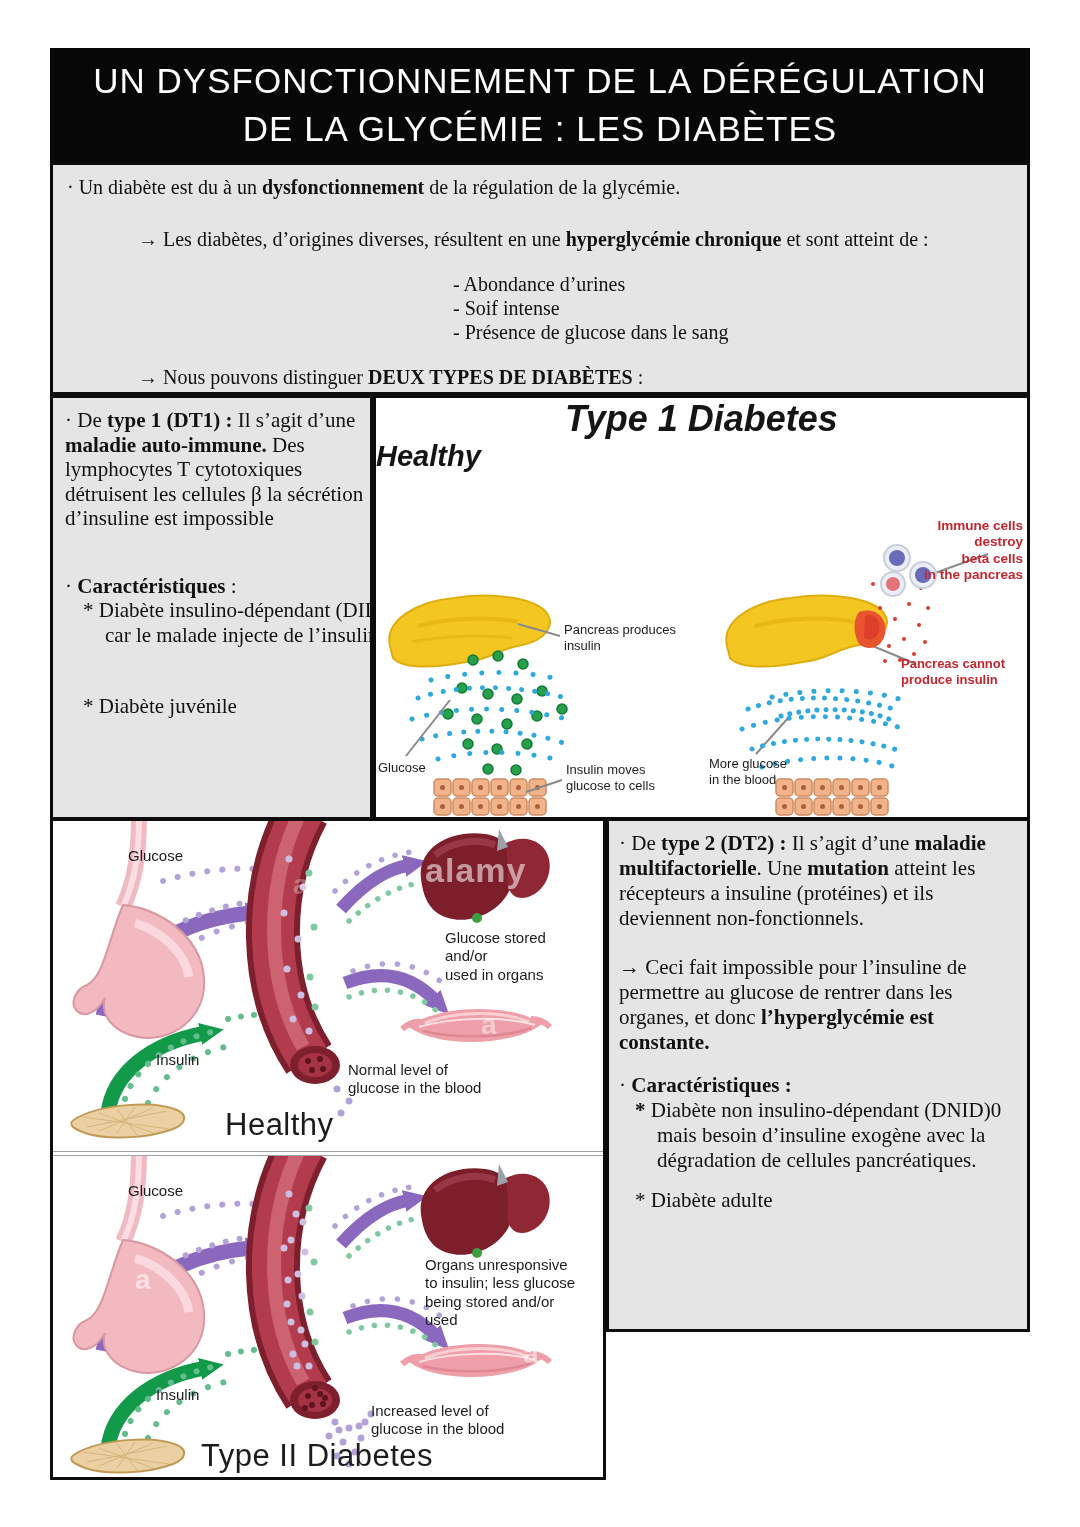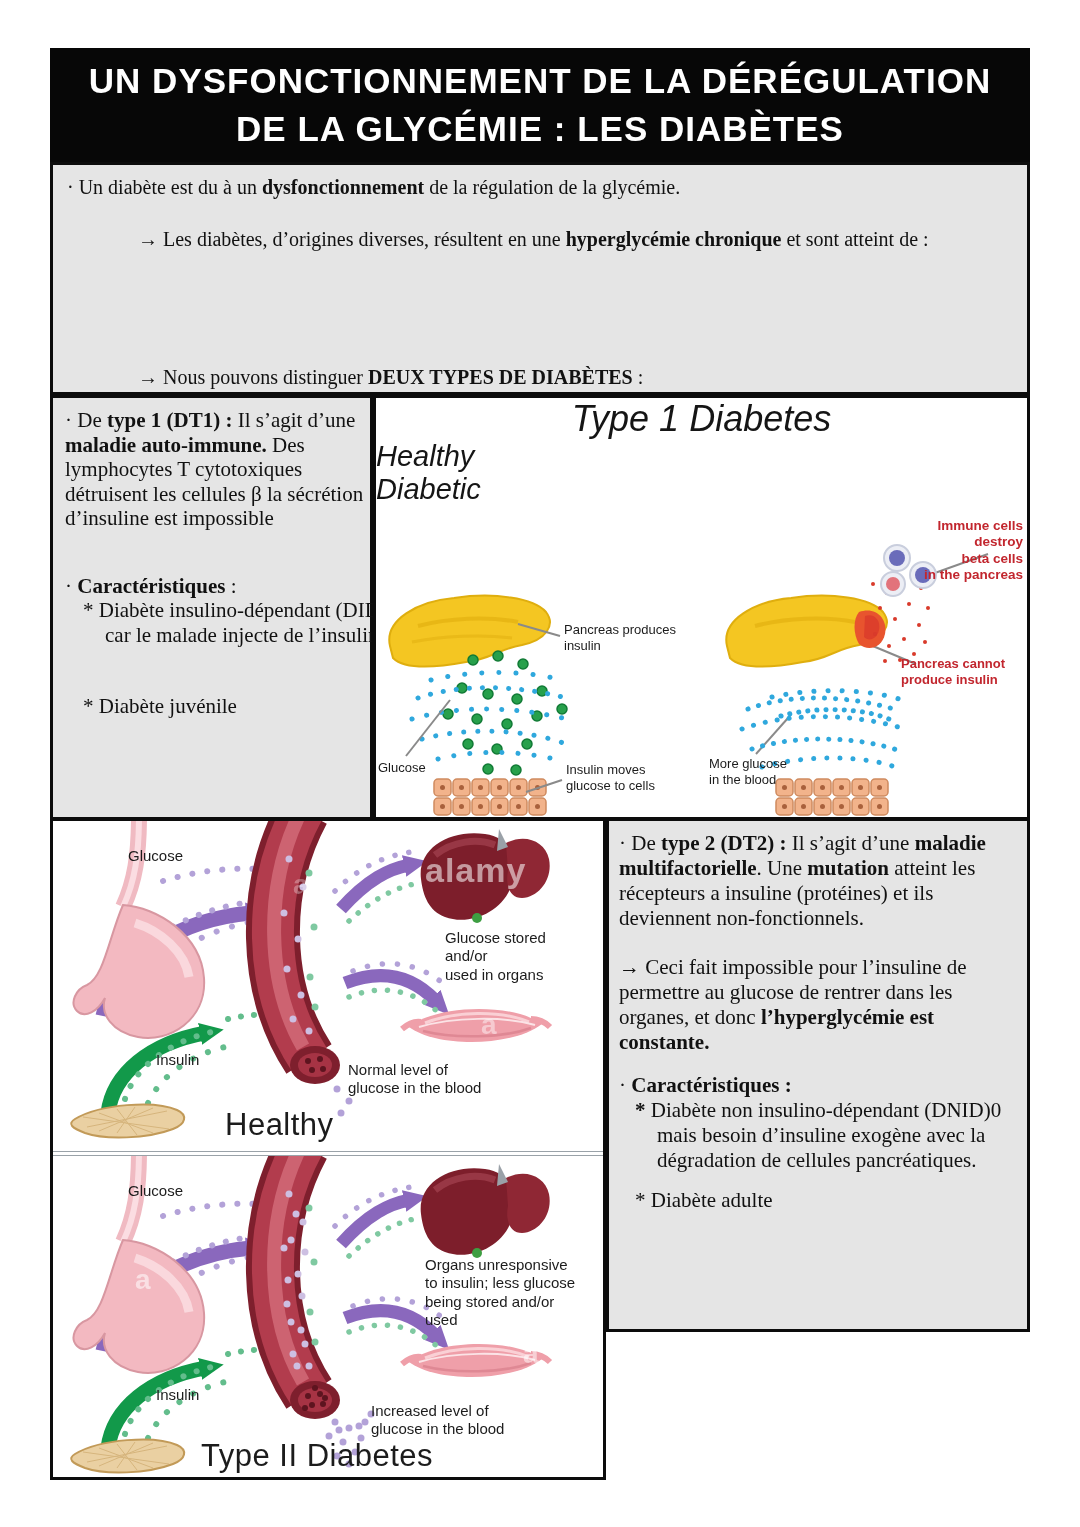--- a/index.html
+++ b/index.html
@@ -9,42 +9,42 @@
     -webkit-font-smoothing:antialiased;
   }
   .box{position:absolute;border:3px solid #0c0c0c;box-sizing:border-box;}
   .blue{background:#e5e5e5;}
   .white{background:#ffffff;}
 
   
   .header{
     position:absolute;left:50px;top:48px;width:980px;height:114px;
     background:#070707;color:#ffffff;
-    font-family:"Liberation Sans", sans-serif;font-weight:bold;font-size:35px;
+    font-family:"Liberation Sans", sans-serif;font-weight:normal;font-size:35px;
     letter-spacing:1px;text-align:center;
     display:flex;flex-direction:column;justify-content:center;gap:8px;
   }
 
   
   .t{position:absolute;font-size:20px;line-height:24px;}
   .t21{font-size:21px;line-height:24.5px;}
   .t2l{font-size:21px;line-height:25px;}
   .hang{padding-left:22px;text-indent:-22px;}
   b{font-weight:bold;}
 
   
   .panel{position:absolute;overflow:hidden;}
   .panel svg{position:absolute;left:0;top:0;}
   .dlabel{
     position:absolute;font-family:"Liberation Sans", sans-serif;
     font-size:13px;line-height:1.22;color:#1c1c1c;white-space:pre-line;
   }
   .dlabel15{font-size:15px;}
   .red{color:#c2262e;font-weight:bold;}
-  .bigital{font-family:"Liberation Sans", sans-serif;font-weight:normal;font-style:italic;color:#151515;}
+  .bigital{font-family:"Liberation Sans", sans-serif;font-weight:bold;font-style:italic;color:#151515;}
   .caption{
     position:absolute;font-family:"Liberation Sans", sans-serif;
     font-size:31px;color:#1c1c1c;letter-spacing:0.5px;
   }
   .wm{
     position:absolute;font-family:"Liberation Sans", sans-serif;font-weight:bold;
     color:rgba(255,255,255,0.55);letter-spacing:1px;
   }
   .divider{
     position:absolute;left:0;width:100%;height:5px;background:#fff;
@@ -141,20 +141,25 @@
   <div>UN DYSFONCTIONNEMENT DE LA DÉRÉGULATION</div>
   <div>DE LA GLYCÉMIE : LES DIABÈTES</div>
 </div>
 
 <div class="box blue" style="left:50px;top:162px;width:980px;height:233px;">
   <div class="t" style="left:14px;top:10px;width:940px;">
     <span>· Un diabète est du à un </span><b>dysfonctionnement</b><span> de la régulation de la glycémie.</span>
   </div>
   <div class="t" style="left:85px;top:62px;width:880px;">
     <span>→  Les diabètes, d’origines diverses, résultent en une </span><b>hyperglycémie chronique</b><span> et sont atteint de :</span>
+  </div>
+  <div class="t" style="left:400px;top:107px;width:500px;">
+    <div>- Abondance d’urines</div>
+    <div>- Soif intense</div>
+    <div>- Présence de glucose dans le sang</div>
   </div>
   <div class="t" style="left:85px;top:200px;width:880px;">
     <span>→  Nous pouvons distinguer </span><b>DEUX TYPES DE DIABÈTES</b><span> :</span>
   </div>
 </div>
 
 <div class="box blue" style="left:50px;top:395px;width:323px;height:425px;">
   <div class="t t21" style="left:12px;top:10px;width:300px;">
     <span>· De </span><b>type 1 (DT1) :</b><span> Il s’agit d’une </span><b>maladie auto-immune.</b><span> Des lymphocytes T cytotoxiques détruisent les cellules β la sécrétion d’insuline est impossible</span>
   </div>
@@ -252,21 +257,20 @@
       <path d="M366,331 C416,313 481,316 529,331" stroke-dasharray="0.1 12"></path>
       <path d="M376,351 C421,336 486,339 524,353" stroke-dasharray="0.1 11"></path>
       <path d="M386,369 C431,356 491,358 519,369" stroke-dasharray="0.1 13"></path>
       <path d="M396,299 C441,289 501,291 531,304" stroke-dasharray="0.1 14"></path>
       <path d="M405,318 C440,308 490,310 515,322" stroke-dasharray="0.1 9"></path>
     </g>
     <rect x="399" y="380" width="114" height="38" fill="url(#cellp)"></rect>
   </svg>
   <div class="bigital" style="left:0;right:0;top:0;text-align:center;font-size:36px;">Type 1 Diabetes</div>
   <div class="bigital" style="left:30px;top:60px;font-size:29px;">Healthy</div>
-  <div class="bigital" style="left:435px;top:60px;font-size:29px;">Diabetic</div>
   <div class="dlabel red" style="right:4px;top:120px;width:132px;text-align:right;font-size:13.5px;">Immune cells
 destroy
 beta cells
 in the pancreas</div>
   <div class="dlabel" style="left:188px;top:224px;">Pancreas produces
 insulin</div>
   <div class="dlabel" style="left:190px;top:364px;">Insulin moves
 glucose to cells</div>
   <div class="dlabel" style="left:2px;top:362px;">Glucose</div>
   <div class="dlabel red" style="left:525px;top:258px;font-size:13px;">Pancreas cannot

